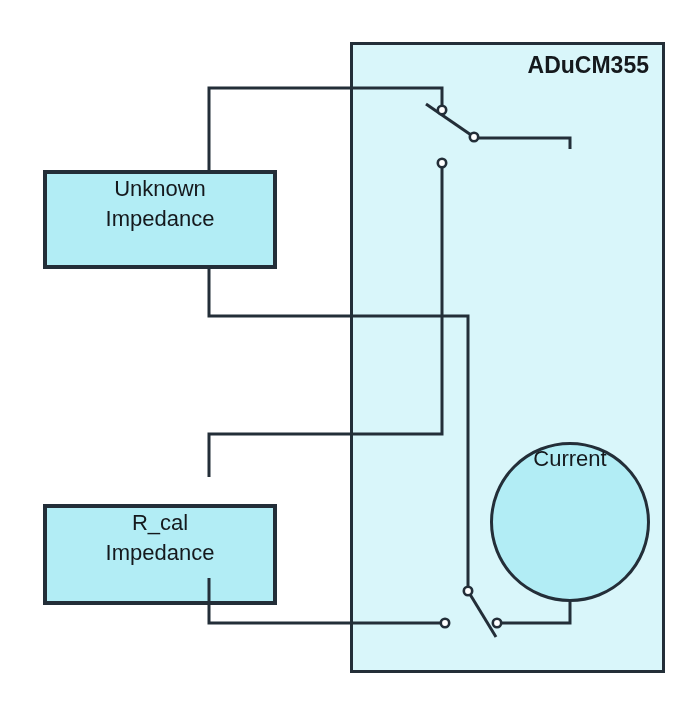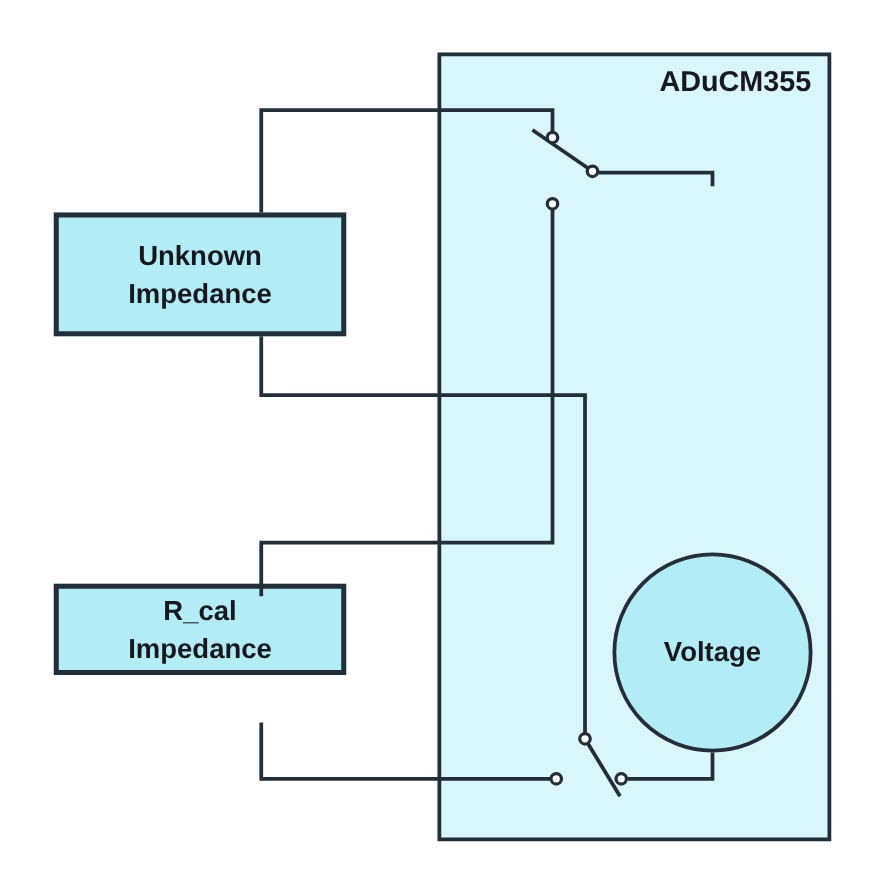--- a/index.html
+++ b/index.html
@@ -18,27 +18,27 @@
   .chip{
     position:absolute;left:350px;top:42px;width:315px;height:631px;
     box-sizing:border-box;background:var(--chip-fill);border:3px solid var(--line);
   }
   .chip-label{
     position:absolute;top:7px;right:13px;
     font-size:23px;font-weight:bold;color:var(--text);letter-spacing:0px;
   }
   .node{
     position:absolute;box-sizing:border-box;background:var(--node-fill);
-    display:flex;flex-direction:column;align-items:center;justify-content:center;
-    color:var(--text);font-weight:bold;text-align:center;
+    display:flex;flex-direction:column;align-items:center;
+    color:var(--text);font-weight:normal;text-align:center;
   }
   .box{border:4px solid var(--line);font-size:22px;line-height:30px;}
   .circle{border:3px solid var(--line);border-radius:50%;font-size:22px;line-height:28px;}
   .unknown{left:43px;top:170px;width:234px;height:99px;}
-  .rcal{left:43px;top:467px;width:234px;height:73px;}
+  .rcal{left:43px;top:504px;width:234px;height:101px;}
   .exciter{left:492px;top:148px;width:156px;height:156px;}
   .current{left:490px;top:442px;width:160px;height:160px;}
   svg.wires{position:absolute;left:0;top:0;pointer-events:none;}
   .wire{fill:none;stroke:var(--line);stroke-width:3px;}
   .contact{fill:var(--contact-fill);stroke:var(--line);stroke-width:2.6px;}
 </style>
 </head>
 <body>
 
 <div class="canvas">
@@ -52,21 +52,21 @@
     <span>Impedance</span>
   </div>
 
   <div class="node box rcal">
     <span>R_cal</span>
     <span>Impedance</span>
   </div>
 
 
   <div class="node circle current">
-    <span>Voltage</span>
+    <span>Current</span>
   </div>
 
   <svg class="wires" width="700" height="710" viewBox="0 0 700 710">
 
     <path class="wire" d="M209,170 L209,88 L442,88 L442,106"></path>
 
     <path class="wire" d="M478,138 L570,138 L570,149"></path>
 
     <path class="wire" d="M442,167 L442,434 L209,434 L209,477"></path>
 

